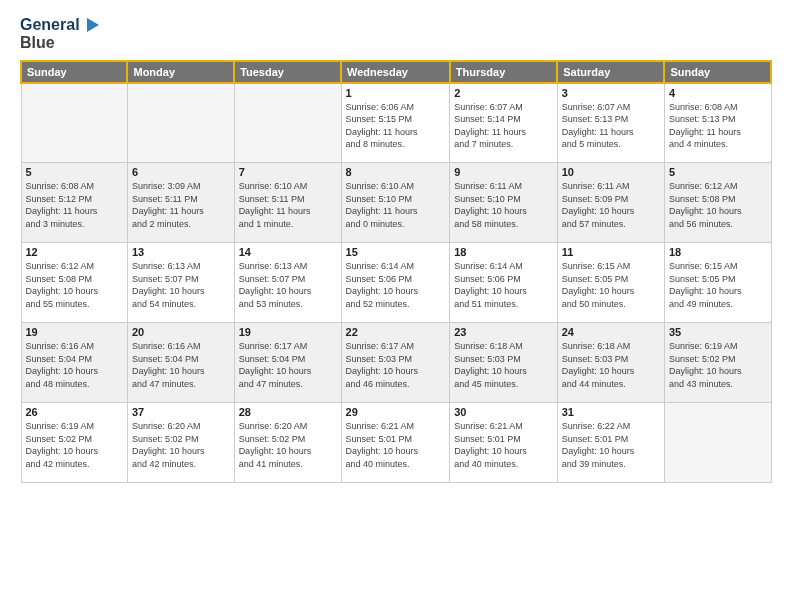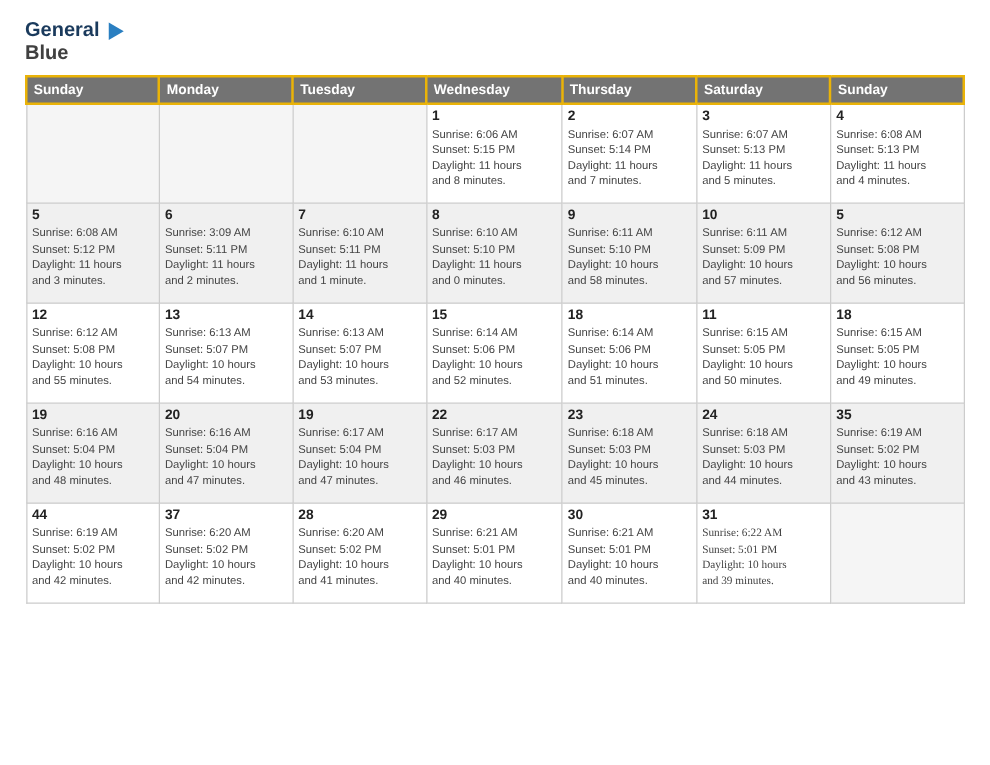--- a/index.html
+++ b/index.html
@@ -301,21 +301,21 @@
           <td>
             <span class="day-num">35</span>
             <div class="day-info" style="white-space: pre-line;">Sunrise: 6:19 AM
 Sunset: 5:02 PM
 Daylight: 10 hours
 and 43 minutes.</div>
           </td>
         </tr>
         <tr>
           <td>
-            <span class="day-num">44</span>
+            <span class="day-num">26</span>
             <div class="day-info" style="white-space: pre-line;">Sunrise: 6:19 AM
 Sunset: 5:02 PM
 Daylight: 10 hours
 and 42 minutes.</div>
           </td>
           <td>
             <span class="day-num">37</span>
             <div class="day-info" style="white-space: pre-line;">Sunrise: 6:20 AM
 Sunset: 5:02 PM
 Daylight: 10 hours
@@ -337,21 +337,21 @@
           </td>
           <td>
             <span class="day-num">30</span>
             <div class="day-info" style="white-space: pre-line;">Sunrise: 6:21 AM
 Sunset: 5:01 PM
 Daylight: 10 hours
 and 40 minutes.</div>
           </td>
           <td>
             <span class="day-num">31</span>
-            <div class="day-info" style="white-space: pre-line; font-family: Liberation Serif, serif;">Sunrise: 6:22 AM
+            <div class="day-info" style="white-space: pre-line;">Sunrise: 6:22 AM
 Sunset: 5:01 PM
 Daylight: 10 hours
 and 39 minutes.</div>
           </td>
           <td class="empty"></td>
         </tr>
       </tbody>
   </table>
 </div>
 

